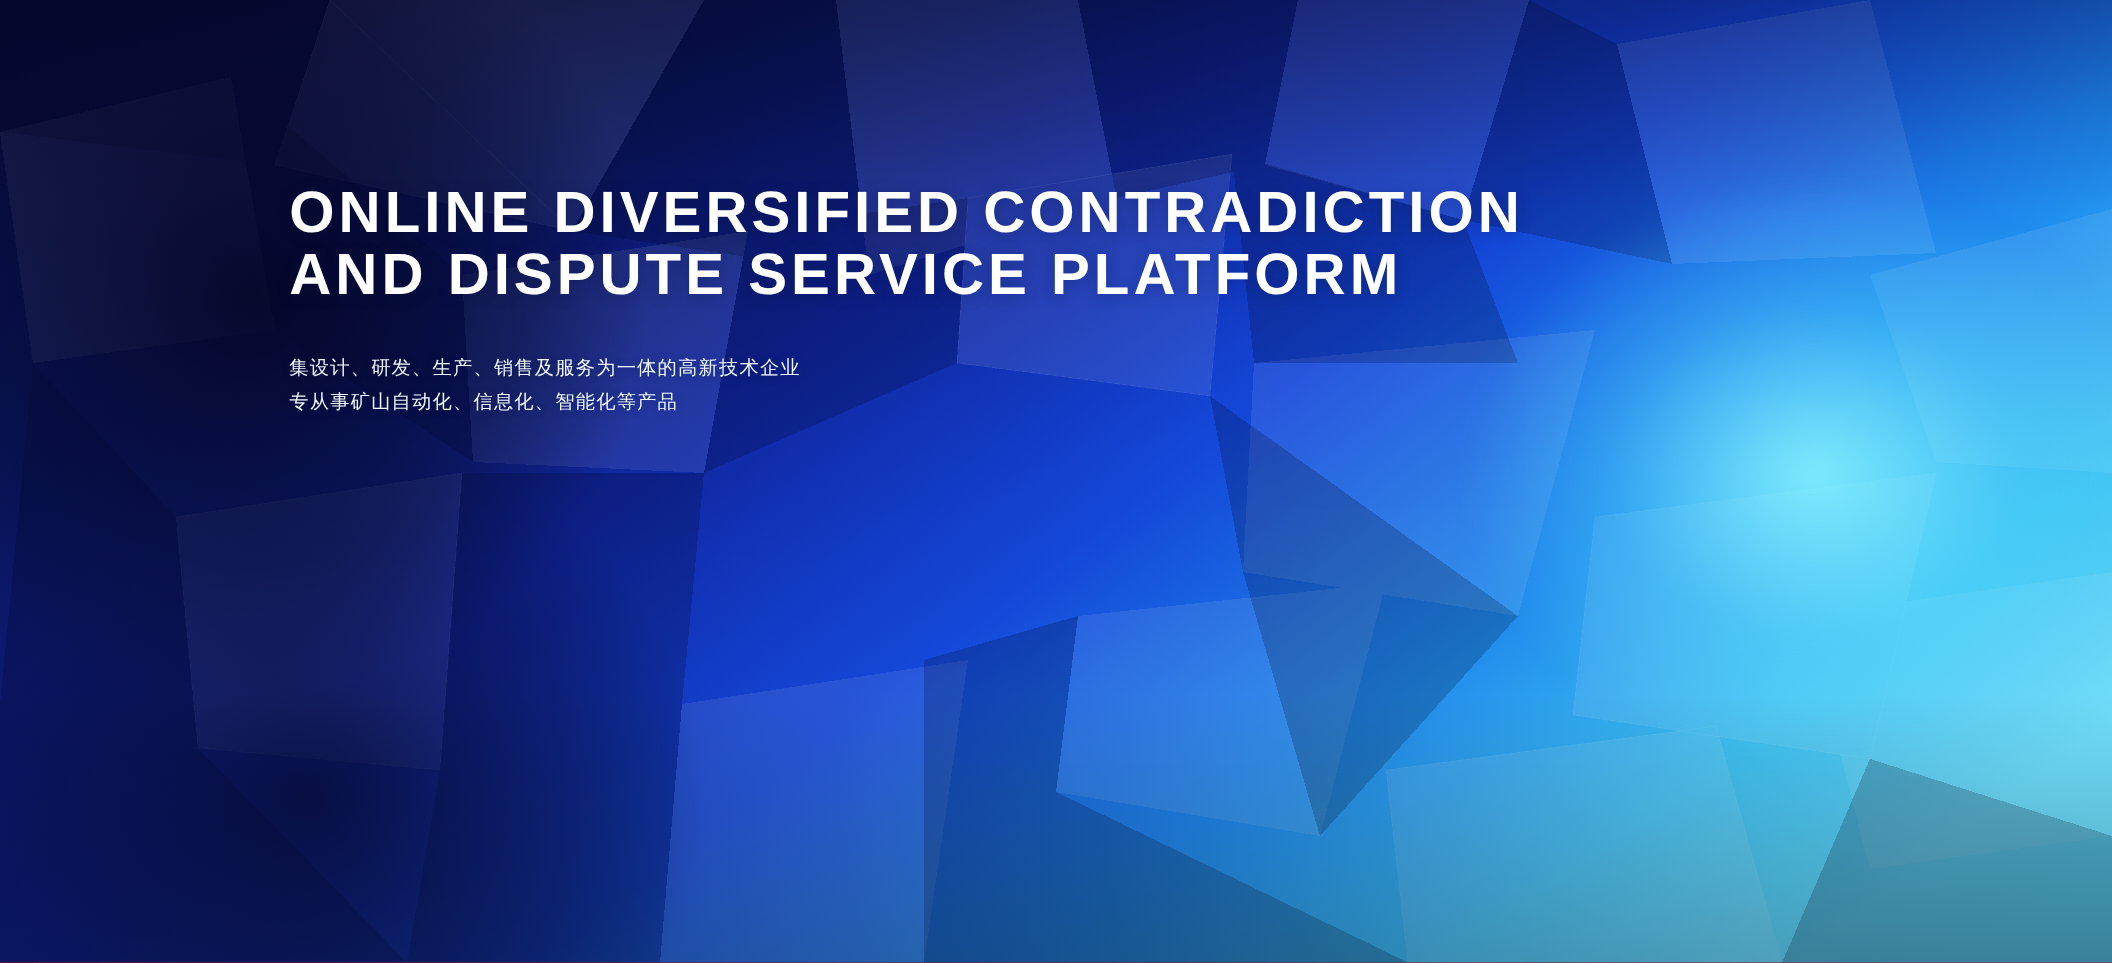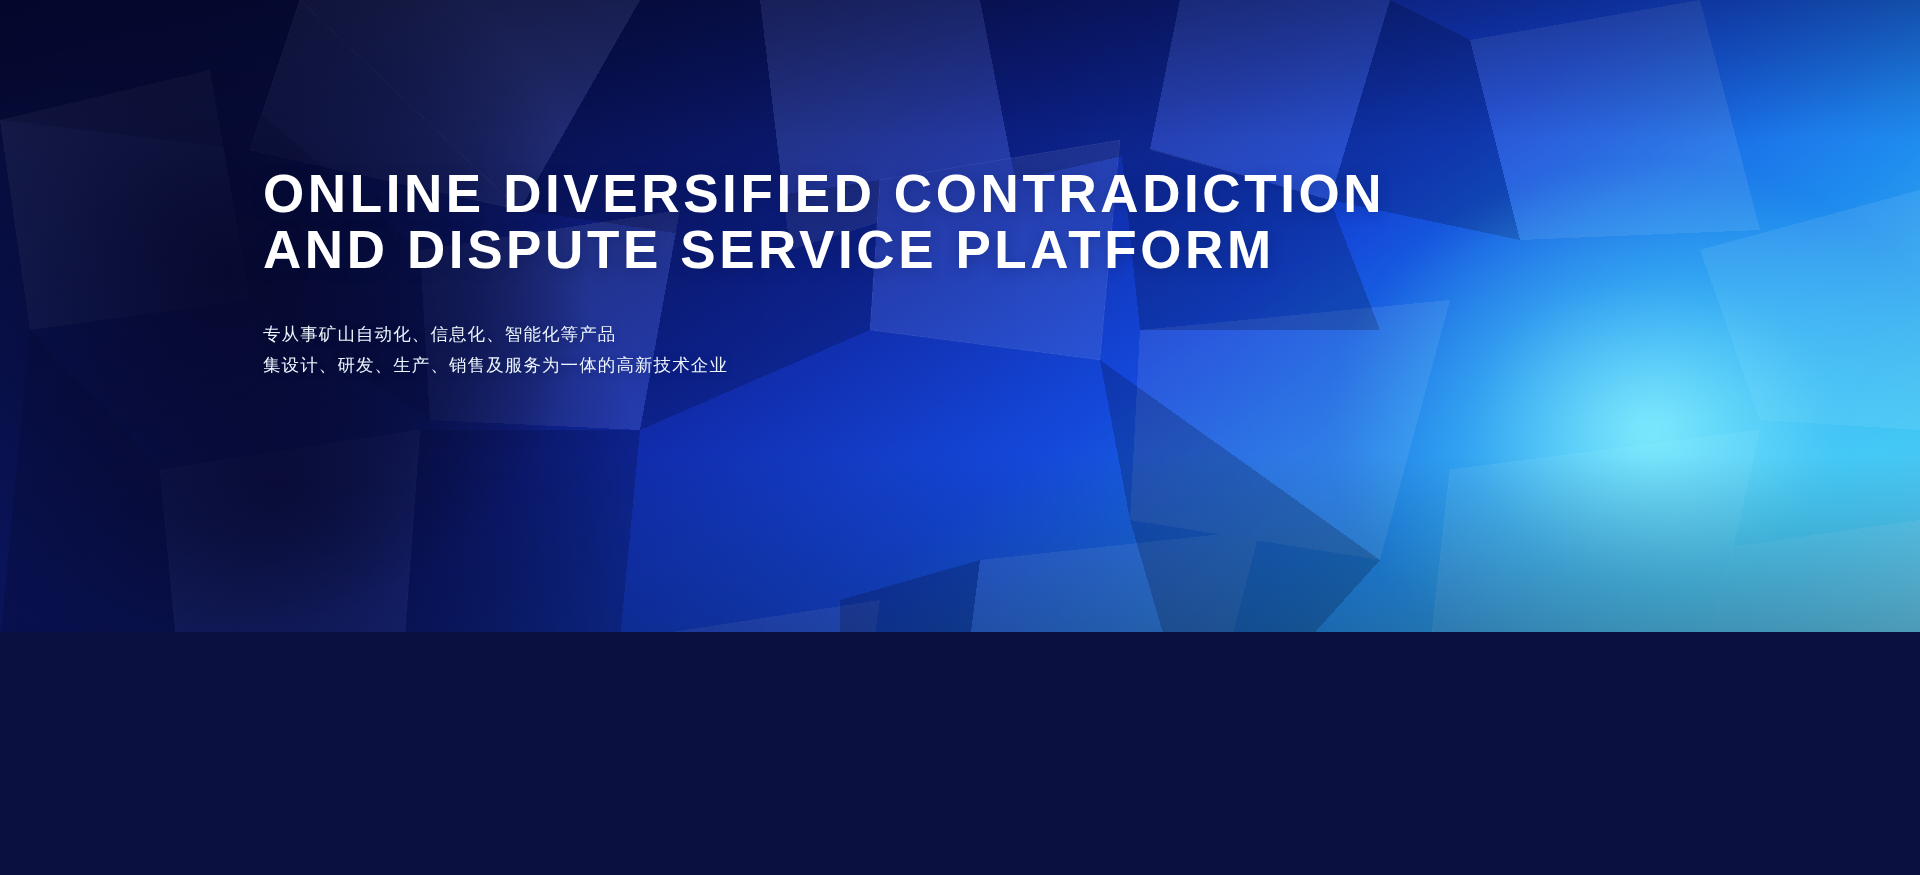--- a/index.html
+++ b/index.html
@@ -2,21 +2,21 @@
 <html><head>
 <meta charset="utf-8">
 <style>
   html,body{margin:0;padding:0;}
   body{
     width:1920px;height:875px;overflow:hidden;
     font-family:"Liberation Sans","DejaVu Sans",sans-serif;
     background:#0a1040;
   }
   .hero{
-    position:relative;width:1920px;height:632px;overflow:hidden;
+    position:relative;width:1920px;height:875px;overflow:hidden;
     background:#b91c1c;
   }
   .bg-svg{position:absolute;inset:0;width:1920px;height:875px;display:block;}
   .glow{
     position:absolute;pointer-events:none;
   }
   .glow-cyan{
     right:-140px;top:90px;width:820px;height:680px;
     background:radial-gradient(closest-side, rgba(140,248,255,0.85), rgba(90,225,255,0.35) 45%, rgba(60,200,255,0.0) 78%);
     filter:blur(10px);
@@ -142,18 +142,18 @@
 
   <div class="glow glow-dark"></div>
   <div class="glow glow-dark2"></div>
   <div class="glow glow-cyan"></div>
   <div class="vignette"></div>
 
   <div class="content">
     <h1 class="headline">ONLINE DIVERSIFIED CONTRADICTION
 AND DISPUTE SERVICE PLATFORM</h1>
     <div class="desc">
+      <div class="desc-line">集设计、研发、生产、销售及服务为一体的高新技术企业</div>
       <div class="desc-line">专从事矿山自动化、信息化、智能化等产品</div>
-      <div class="desc-line">集设计、研发、生产、销售及服务为一体的高新技术企业</div>
     </div>
   </div>
 
 </div>
 
 </body></html>

